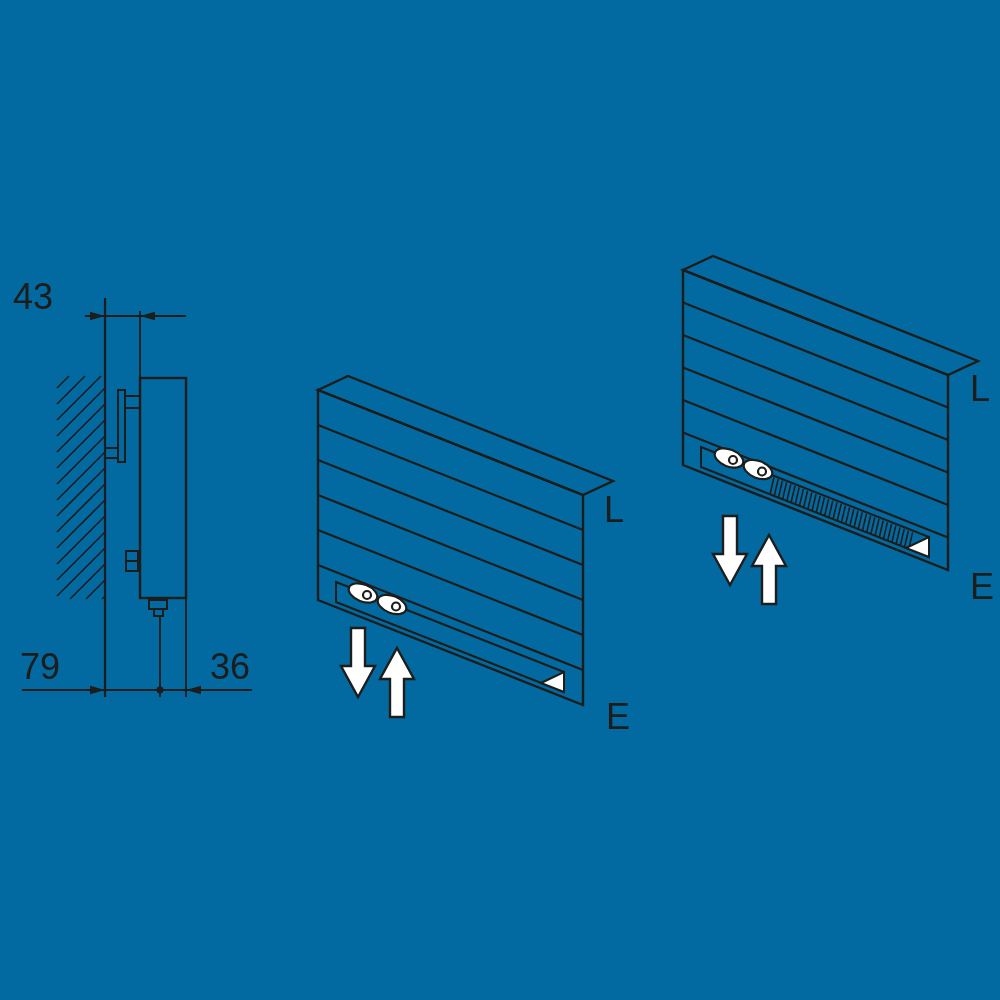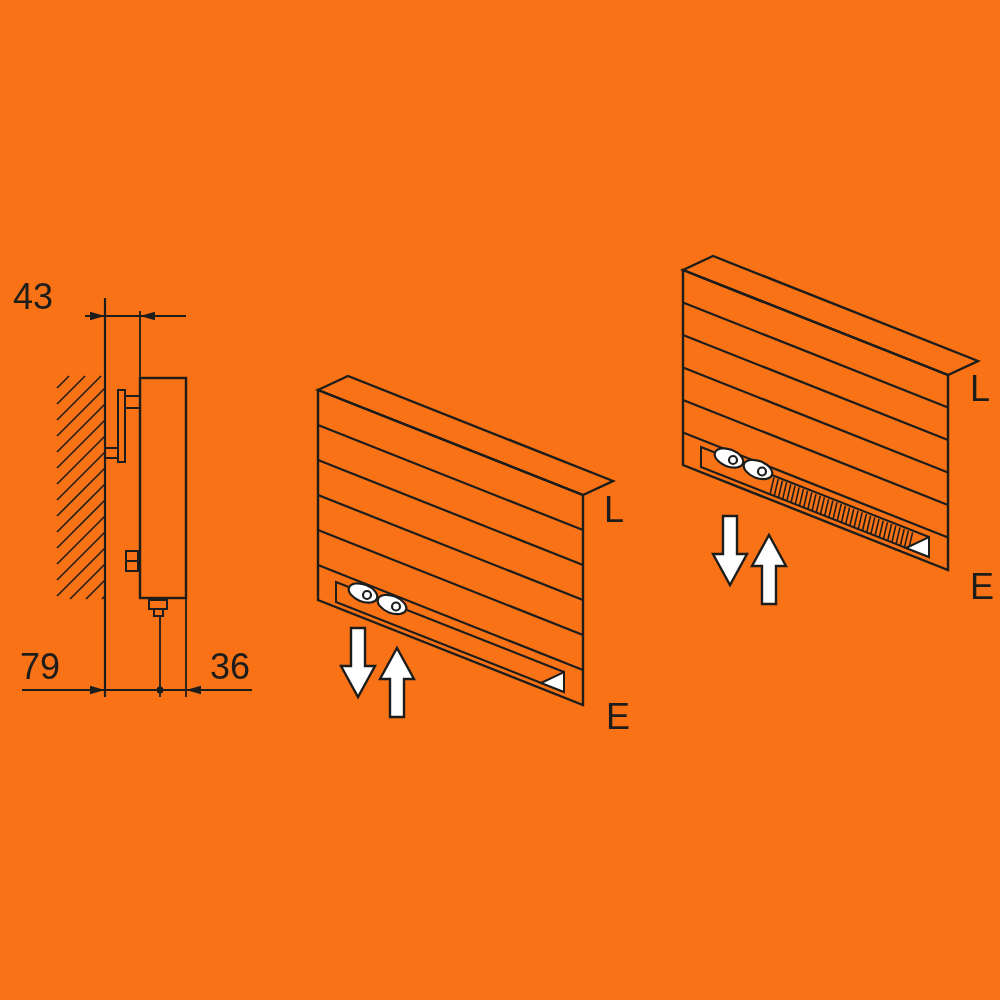--- a/index.html
+++ b/index.html
@@ -7,21 +7,21 @@
     padding: 0;
     background: #ffffff;
     width: 1000px;
     height: 1000px;
     font-family: "Liberation Sans", sans-serif;
   }
   .stage {
     position: relative;
     width: 1000px;
     height: 1000px;
-    background: #f97316;
+    background: #0369a1;
     overflow: hidden;
   }
   svg text {
     font-family: "Liberation Sans", sans-serif;
     fill: #1d1d1b;
     stroke: none;
   }
   .dim-label { font-size: 36px; }
   .port-label { font-size: 36px; }
 </style>

